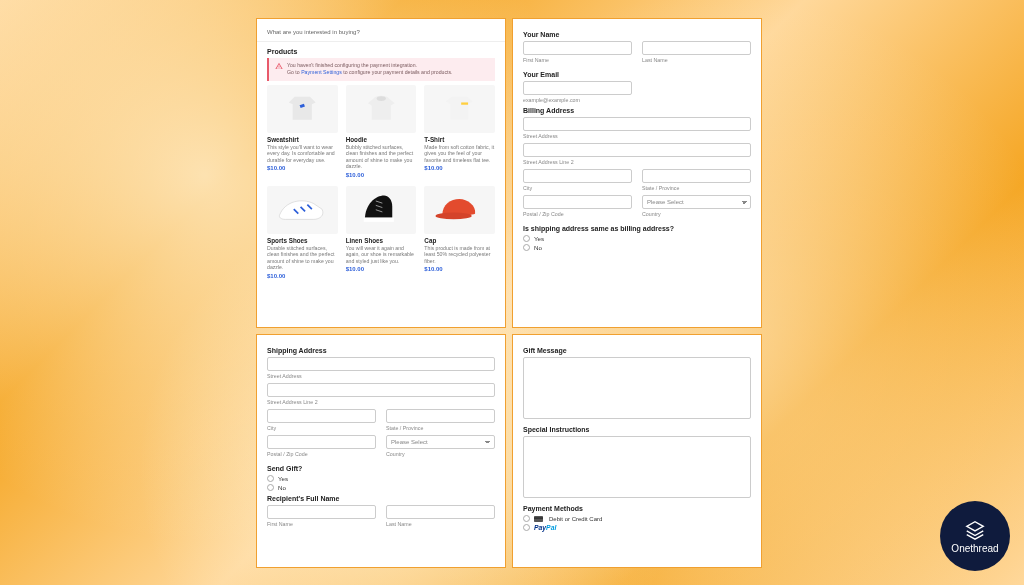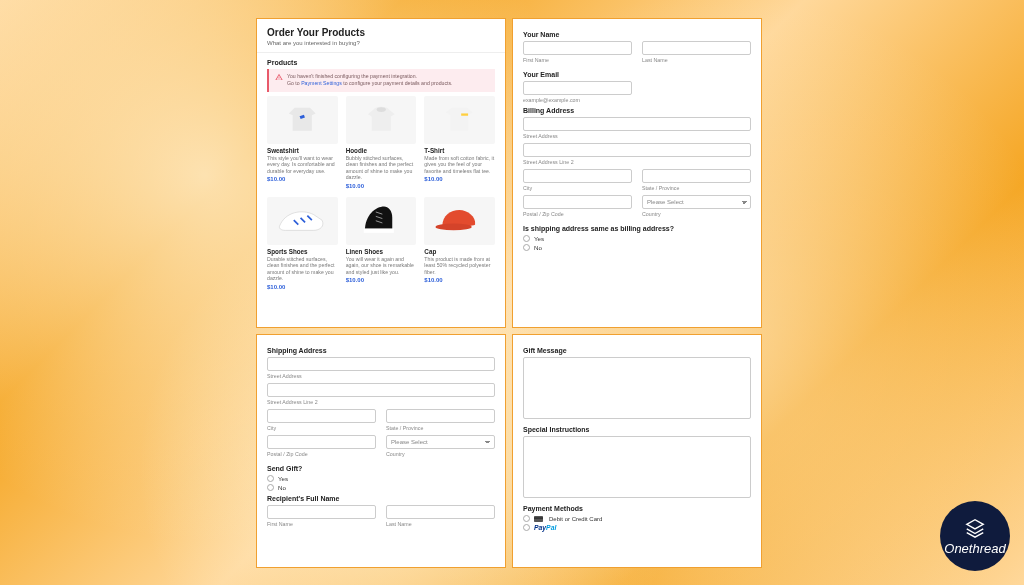--- a/index.html
+++ b/index.html
@@ -66,32 +66,31 @@
   .pp { font-size: 6.8px; font-weight: 700; font-style: italic; }
   .pp .p1 { color: #003087; }
   .pp .p2 { color: #009cde; }
   .ccicon { display: inline-flex; align-items: center; margin-right: 2px; }
   .brand {
     position: absolute; right: 14px; bottom: 14px; width: 70px; height: 70px;
     border-radius: 50%; background: #0f1b3d; display: flex; align-items: center;
     justify-content: center; flex-direction: column; color: #fff;
   }
   .brand svg { margin-bottom: 2px; }
-  .brand span { font-size: 13px; font-weight: 500; font-style: italic; }
+  .brand span { font-size: 10px; font-weight: 500; }
   
   .img svg { width: 80%; height: 80%; }
 </style>
 </head>
 <body>
 <div class="bg"></div>
 
 <div class="grid">
 
   <div class="card">
-    <h2>Order Your Products</h2>
     <div class="sub">What are you interested in buying?</div>
     <hr class="hr">
     <div class="section-label">Products</div>
     <div class="alert">
       <svg width="8" height="8" viewBox="0 0 24 24">
           <path fill="#e85a6b" d="M12 2 1 21h22L12 2zm0 5 7.5 13h-15L12 7zm-1 4v4h2v-4h-2zm0 5v2h2v-2h-2z"></path>
         </svg>
       <div class="txt">
         <div>You haven't finished configuring the payment integration.</div>
         <div>

